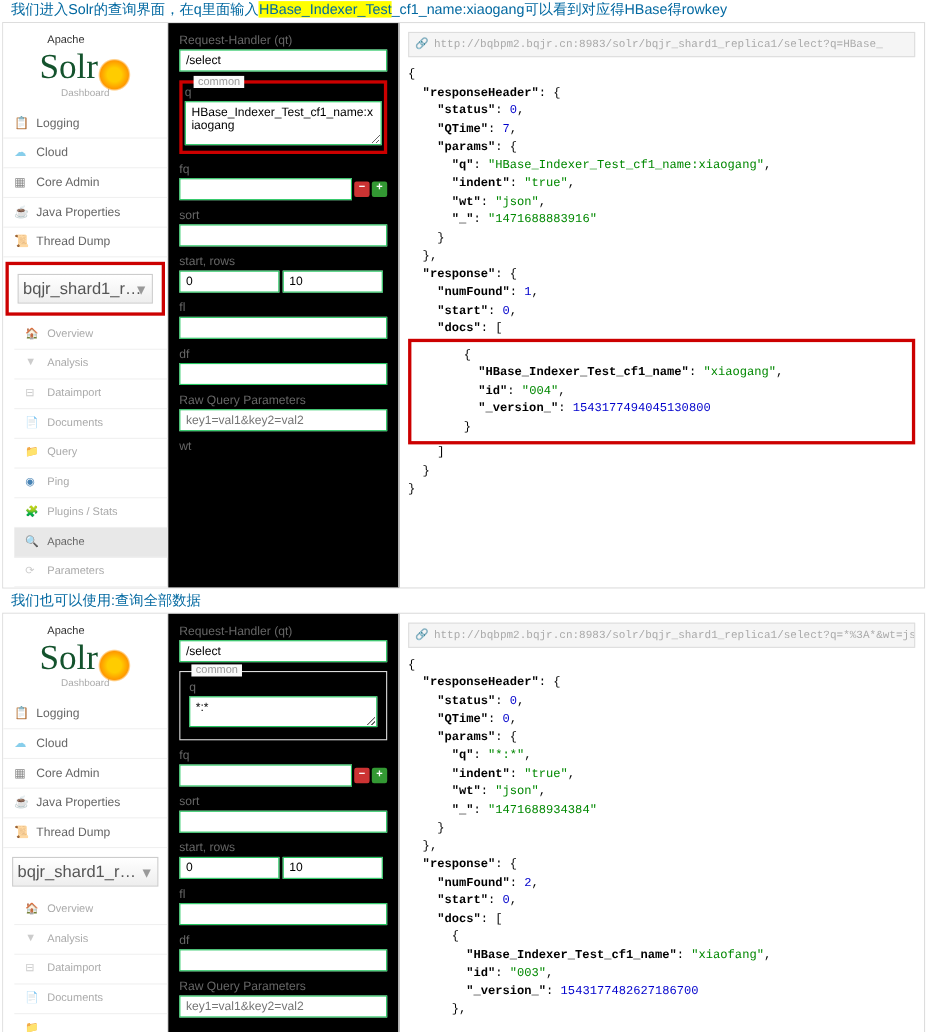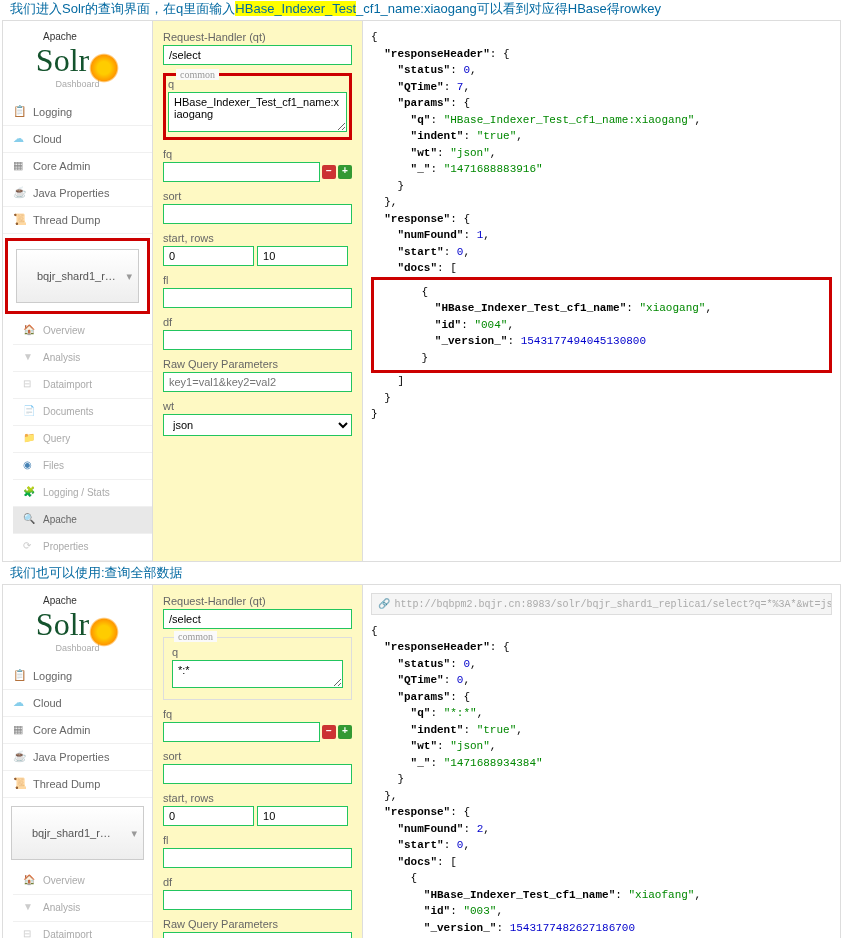--- a/index.html
+++ b/index.html
@@ -10,33 +10,33 @@
 .sidebar { width: 150px; background: #fff; border-right: 1px solid #ddd; }
 .logo-area { padding: 10px; text-align: center; position: relative; }
 .logo-text { font-family: Georgia, serif; }
 .logo-apache { font-size: 10px; color: #333; text-align: left; padding-left: 30px; }
 .logo-solr { font-size: 32px; font-weight: normal; color: #14532d; text-align: center; }
 .logo-sun { display: inline-block; width: 30px; height: 30px; background: radial-gradient(circle, #ffcc00 30%, #ff9900 60%, transparent 70%); border-radius: 50%; vertical-align: middle; position: relative; }
 .logo-sun::before { content: ''; position: absolute; top: -5px; left: -5px; right: -5px; bottom: -5px; background: repeating-conic-gradient(#ff9900 0deg 10deg, transparent 10deg 20deg); border-radius: 50%; z-index: -1; }
 .nav-list { list-style: none; }
 .nav-item { padding: 6px 10px; color: #666; cursor: pointer; display: flex; align-items: center; gap: 6px; font-size: 11px; border-bottom: 1px solid #f0f0f0; }
 .nav-icon { width: 14px; height: 14px; display: inline-block; }
-.core-selector { margin: 8px; padding: 20px; border: 1px solid #ccc; background: linear-gradient(#fff, #eee); font-size: 11px; color: #555; cursor: pointer; position: relative; }
+.core-selector { margin: 8px; padding: 4px; border: 1px solid #ccc; background: linear-gradient(#fff, #eee); font-size: 15px; color: #555; cursor: pointer; position: relative; }
 .core-selector::after { content: '▾'; position: absolute; right: 6px; color: #999; }
 .sub-nav { list-style: none; margin-left: 10px; }
 .sub-nav .nav-item { font-size: 10px; color: #aaa; }
 .sub-nav .nav-item.selected { background: #e8e8e8; color: #666; }
-.query-form { width: 210px; padding: 10px; border-right: 1px solid #ddd; background: #fef9c3; }
+.query-form { width: 210px; padding: 10px; border-right: 1px solid #ddd; background: #000000; }
 .form-row { margin-bottom: 8px; }
 .form-label { font-size: 11px; color: #666; display: block; margin-bottom: 2px; }
 .form-input { width: 100%; padding: 3px 5px; border: 1px solid #22c55e; font-size: 11px; background: #fff; }
 textarea.form-input { height: 40px; resize: vertical; font-family: Arial; }
 .form-input.short { width: 48%; display: inline-block; }
 .fieldset-common { border: 1px solid #ddd; padding: 8px; margin-bottom: 8px; position: relative; }
-.fieldset-legend { font-size: 10px; color: #999; position: absolute; top: -7px; left: 10px; background: #fafafa; padding: 0 4px; font-family: Liberation Serif, serif; }
+.fieldset-legend { font-size: 10px; color: #999; position: absolute; top: -7px; left: 10px; background: #fafafa; padding: 0 4px; }
 .btn-minus, .btn-plus { display: inline-block; width: 14px; height: 14px; text-align: center; line-height: 12px; color: #fff; font-size: 10px; font-weight: bold; border-radius: 2px; cursor: pointer; }
 .btn-minus { background: #cc3333; }
 .btn-plus { background: #339933; }
 .fq-row { display: flex; align-items: center; gap: 2px; }
 .fq-row .form-input { flex: 1; }
 select.form-input { background: #fff; }
 .result-area { flex: 1; padding: 8px; font-family: 'Courier New', monospace; font-size: 11px; overflow: auto; }
 .url-bar { background: #f5f5f5; border: 1px solid #ddd; padding: 4px 6px; margin-bottom: 8px; color: #aaa; font-size: 10px; white-space: nowrap; overflow: hidden; }
 .url-bar .link-icon { color: #999; margin-right: 4px; }
 .json-line { white-space: pre; line-height: 1.5; }
@@ -119,33 +119,33 @@
       <li class="nav-item">
           <span class="nav-icon icon-doc">📄</span>
           <span>Documents</span>
         </li>
       <li class="nav-item">
           <span class="nav-icon icon-folder">📁</span>
           <span>Query</span>
         </li>
       <li class="nav-item">
           <span class="nav-icon icon-ping">◉</span>
-          <span>Files</span>
+          <span>Ping</span>
         </li>
       <li class="nav-item">
           <span class="nav-icon icon-plugins">🧩</span>
-          <span>Logging / Stats</span>
+          <span>Plugins / Stats</span>
         </li>
       <li class="nav-item selected">
           <span class="nav-icon icon-query">🔍</span>
           <span>Apache</span>
         </li>
       <li class="nav-item">
           <span class="nav-icon icon-repl">⟳</span>
-          <span>Properties</span>
+          <span>Parameters</span>
         </li>
     </ul>
   </div>
 
   <div class="query-form">
     <div class="form-row">
       <label class="form-label">Request-Handler (qt)</label>
       <input class="form-input" value="/select" style="">
     </div>
     <div class="fieldset-common red-box redbox-q">
@@ -177,25 +177,25 @@
     <div class="form-row">
       <label class="form-label">df</label>
       <input class="form-input" style="">
     </div>
     <div class="form-row">
       <label class="form-label">Raw Query Parameters</label>
       <input class="form-input" placeholder="key1=val1&amp;key2=val2" style="">
     </div>
     <div class="form-row">
       <label class="form-label">wt</label>
-      <select class="form-input"><option>json</option></select>
     </div>
   </div>
 
   <div class="result-area">
+    <div class="url-bar"><span class="link-icon">🔗</span><span>http://bqbpm2.bqjr.cn:8983/solr/bqjr_shard1_replica1/select?q=HBase_</span></div>
     <div>
 <div class="json-line"><span class="json-punct">{</span></div>
 <div class="json-line">  <span class="json-key">"responseHeader"</span><span class="json-colon">: </span><span class="json-punct">{</span></div>
 <div class="json-line">    <span class="json-key">"status"</span><span class="json-colon">: </span><span class="json-number">0</span><span class="json-punct">,</span></div>
 <div class="json-line">    <span class="json-key">"QTime"</span><span class="json-colon">: </span><span class="json-number">7</span><span class="json-punct">,</span></div>
 <div class="json-line">    <span class="json-key">"params"</span><span class="json-colon">: </span><span class="json-punct">{</span></div>
 <div class="json-line">      <span class="json-key">"q"</span><span class="json-colon">: </span><span class="json-string">"HBase_Indexer_Test_cf1_name:xiaogang"</span><span class="json-punct">,</span></div>
 <div class="json-line">      <span class="json-key">"indent"</span><span class="json-colon">: </span><span class="json-string">"true"</span><span class="json-punct">,</span></div>
 <div class="json-line">      <span class="json-key">"wt"</span><span class="json-colon">: </span><span class="json-string">"json"</span><span class="json-punct">,</span></div>
 <div class="json-line">      <span class="json-key">"_"</span><span class="json-colon">: </span><span class="json-string">"1471688883916"</span></div>

